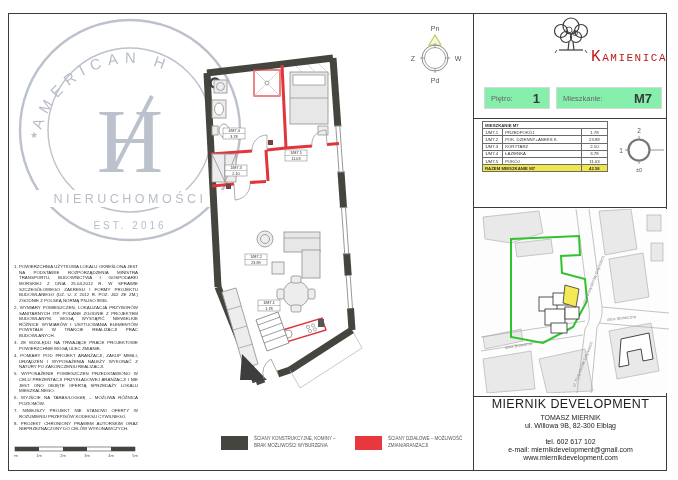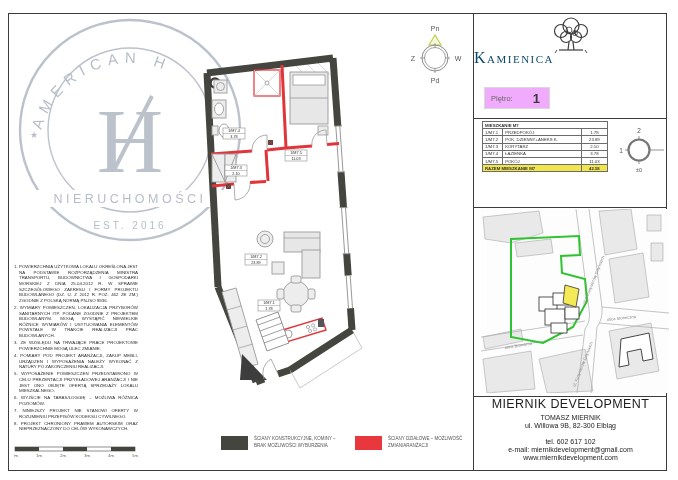--- a/index.html
+++ b/index.html
@@ -3,25 +3,25 @@
 <meta charset="utf-8">
 <style>
   html,body{margin:0;padding:0;background:#fff;}
   #page{position:relative;width:678px;height:480px;background:#fff;overflow:hidden;
         font-family:"Liberation Sans",sans-serif;color:#333;}
   .abs{position:absolute;}
   #frame{left:8px;top:13px;width:657px;height:456px;border:1px solid #3c3c3c;}
   #divider-v{left:473px;top:13px;width:1px;height:457px;background:#3c3c3c;}
   .hrule{background:#3c3c3c;height:1px;}
   
-  #brand{left:474px;top:50px;width:193px;text-align:left;
-         font-family:Liberation Serif, serif;font-variant:small-caps;color:#0c4a6e;}
+  #brand{left:474px;top:50px;width:193px;text-align:right;
+         font-family:Liberation Mono, monospace;font-variant:small-caps;color:#b91c1c;}
   #brand .b1{font-size:16px;letter-spacing:1.5px;line-height:15px;}
   #brand .b2{font-size:15px;letter-spacing:1px;line-height:15px;}
-  .unitbox{position:absolute;top:87px;height:20px;background:#f0abfc;border:1px solid #d8d8d8;
+  .unitbox{position:absolute;top:87px;height:20px;background:#86efac;border:1px solid #d8d8d8;
            display:flex;align-items:center;}
   .unitbox .lbl{font-size:7.5px;color:#666;padding-left:6px;}
   .unitbox .val{font-weight:bold;font-size:13px;color:#3a3a3a;margin-left:auto;padding-right:9px;}
   #box-floor{left:484px;width:64px;}
   #box-apt{left:556px;width:104px;}
   table#area-table{position:absolute;left:482px;top:121px;border-collapse:collapse;width:126px;
         font-size:4.3px;table-layout:fixed;}
   #area-table td{border:0.5px solid #6b6b6b;padding:0.6px 2px;color:#333;white-space:nowrap;overflow:hidden;}
   #area-table col.c1{width:20px;} #area-table col.c2{width:78px;} #area-table col.c3{width:26px;}
   #area-table .num{text-align:center;}
@@ -273,20 +273,24 @@
     </g>
   </svg>
   <div class="abs" id="brand">
     <div class="b1">Kamienica</div>
   </div>
 
   <div class="unitbox" id="box-floor">
     <span class="lbl">Piętro:</span>
     <span class="val">1</span>
   </div>
+  <div class="unitbox" id="box-apt">
+    <span class="lbl">Mieszkanie:</span>
+    <span class="val">M7</span>
+  </div>
 
   <table id="area-table">
     <colgroup>
         <col class="c1">
         <col class="c2">
         <col class="c3">
       </colgroup>
     <tbody>
         <tr class="t-head">
       <td colspan="3">MIESZKANIE M7</td>

